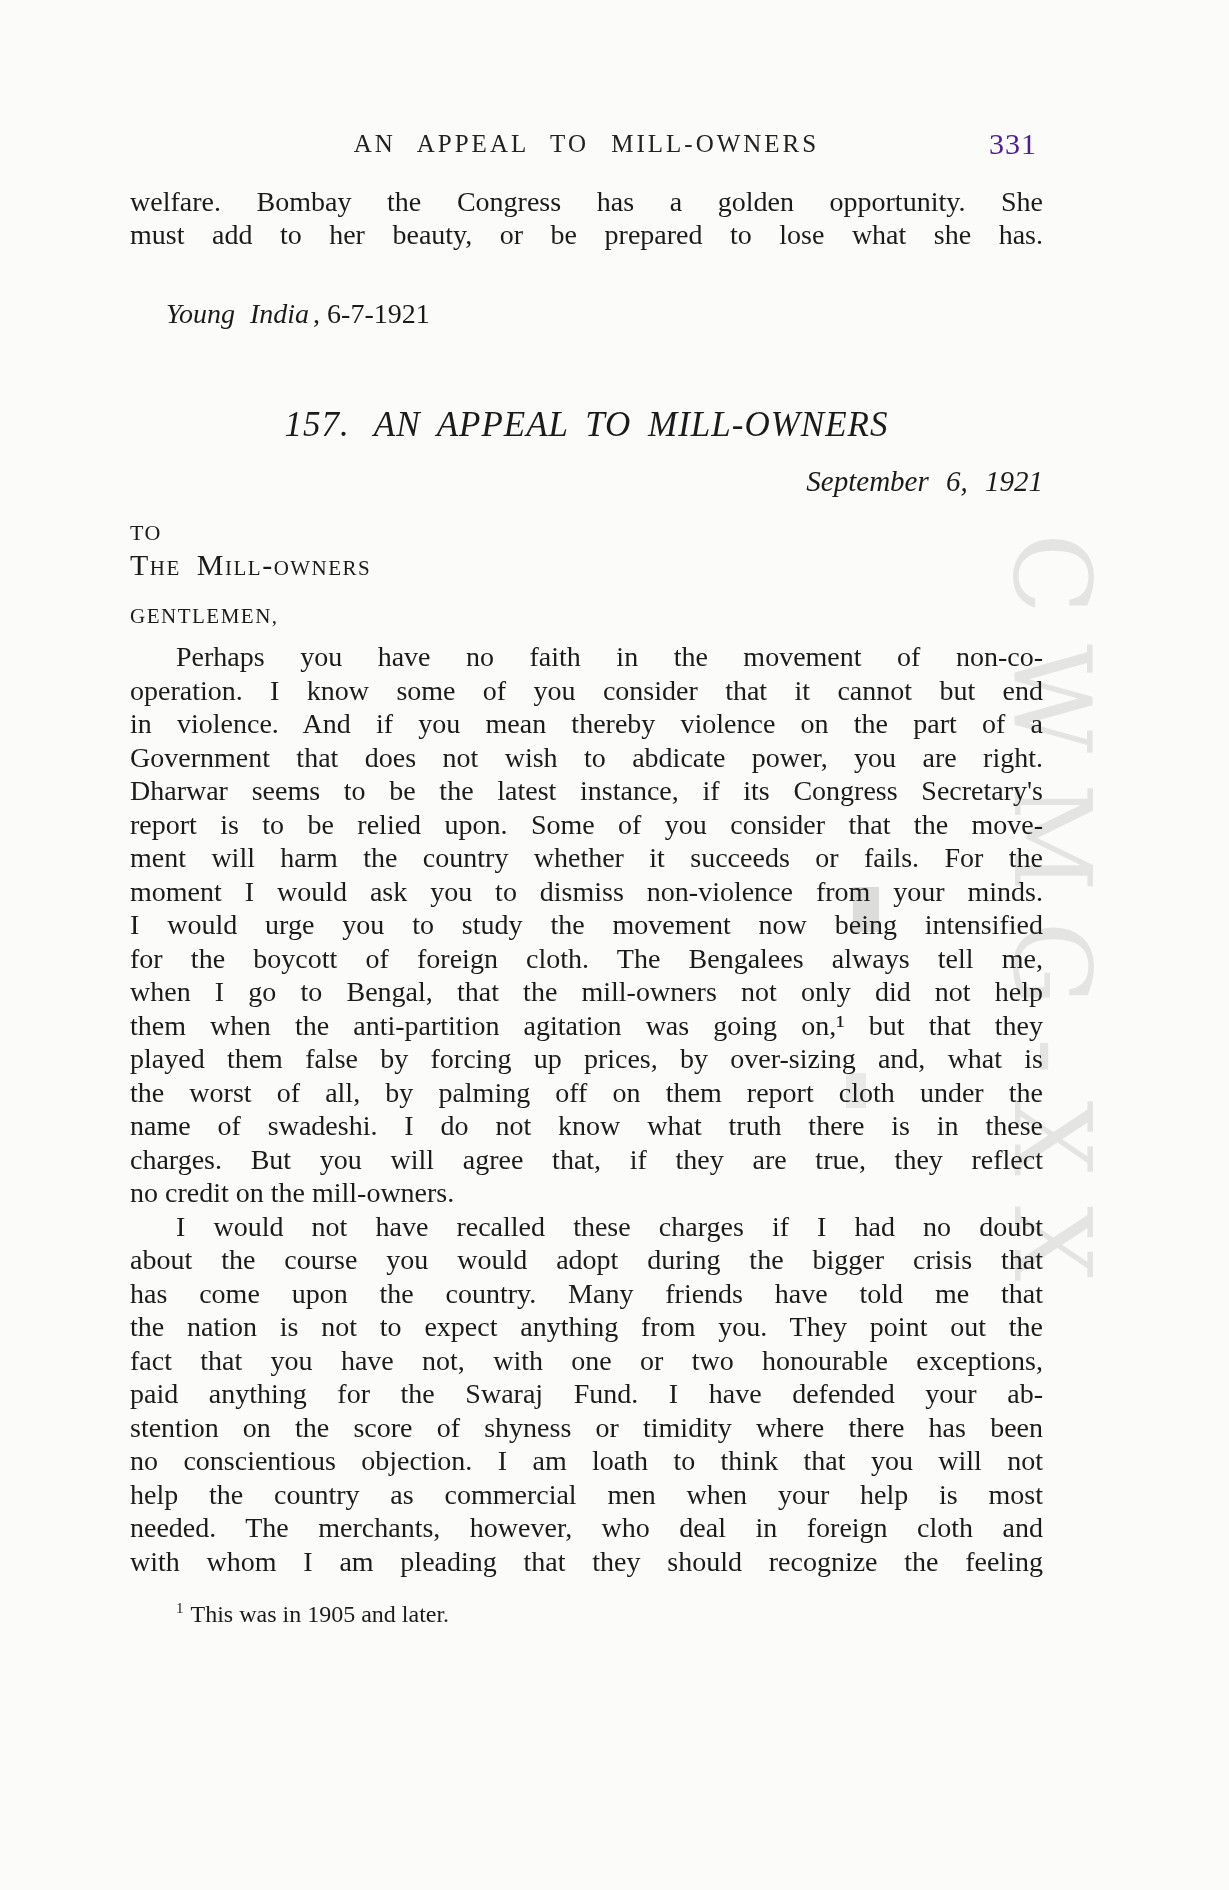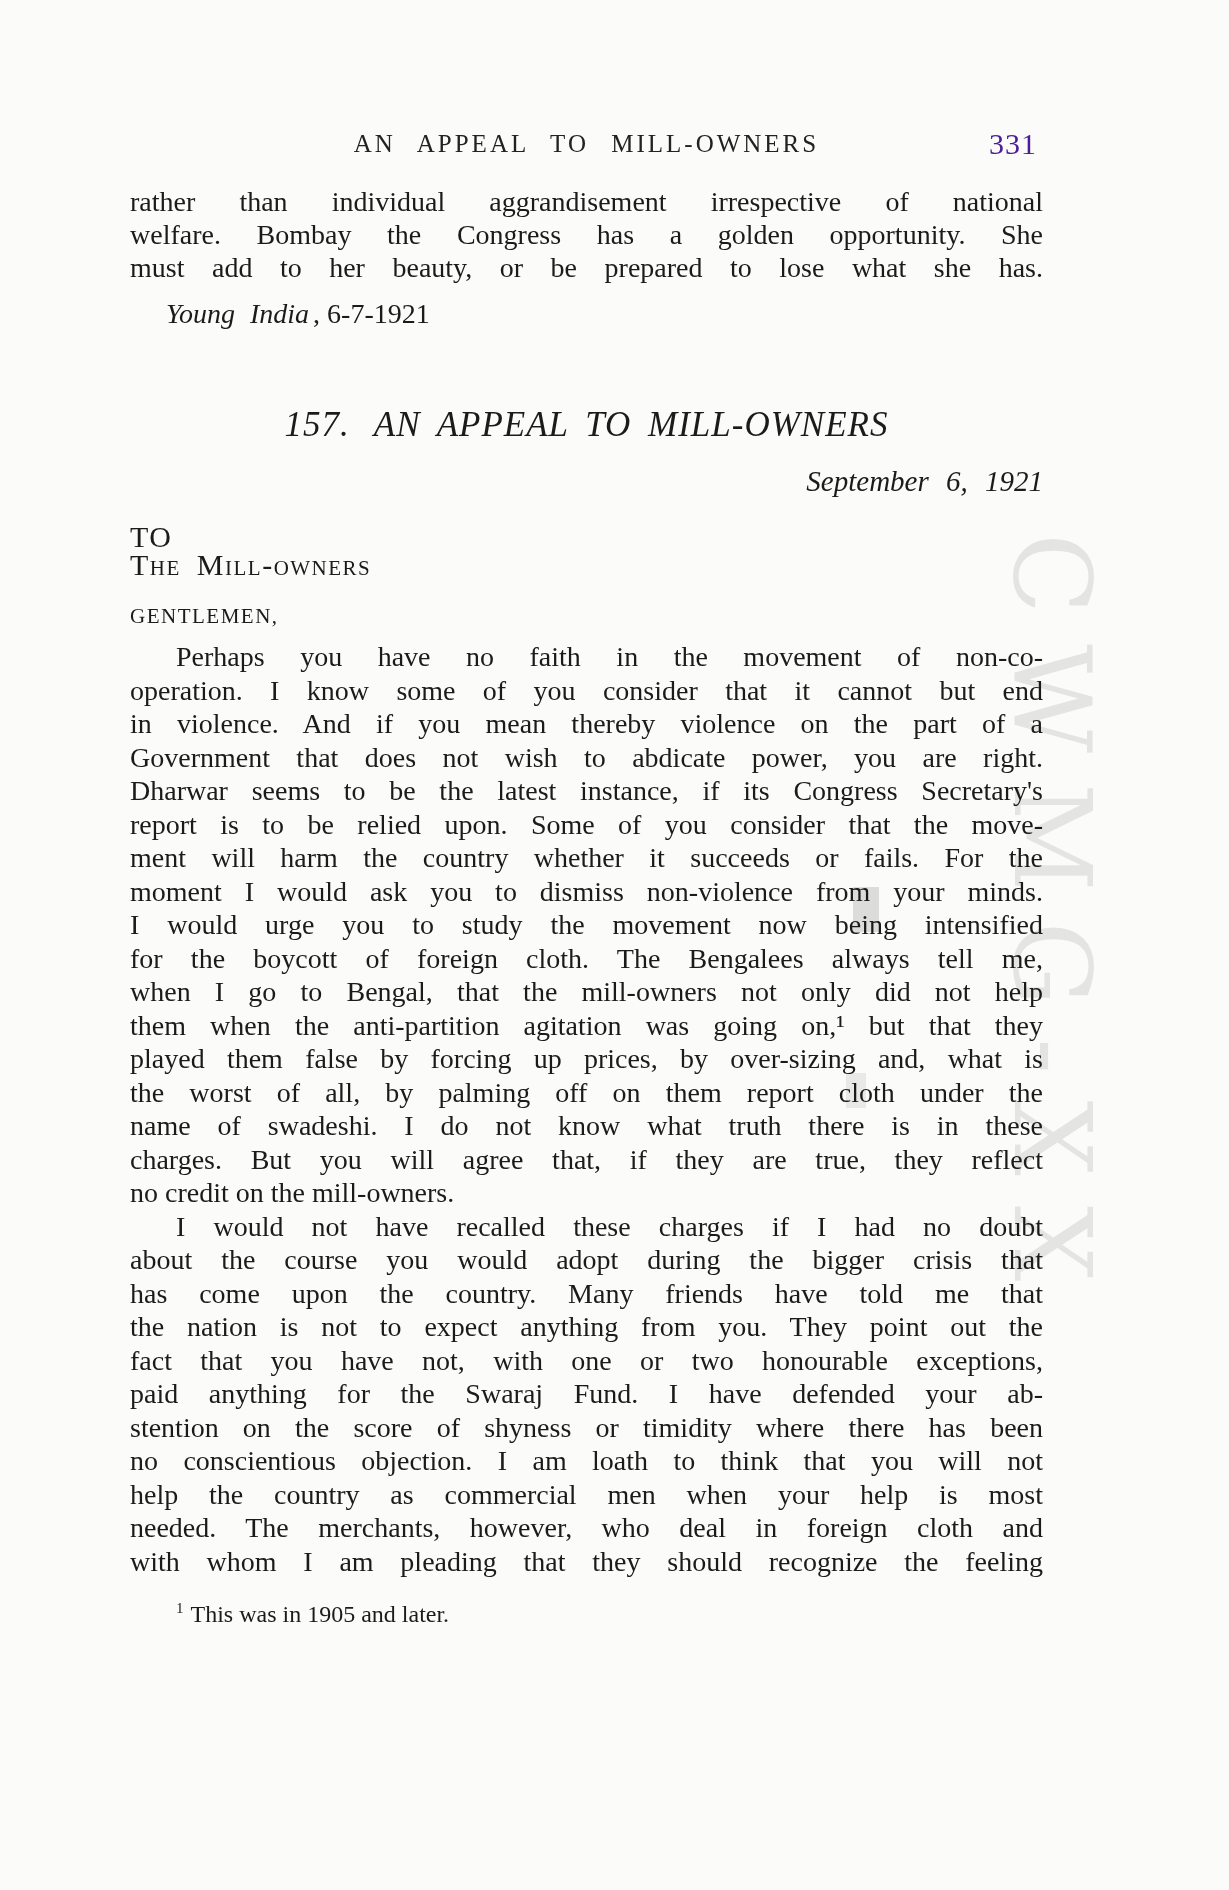--- a/index.html
+++ b/index.html
@@ -47,21 +47,21 @@
     top:405px;text-align:center;
     font-style:italic;font-size:35px;letter-spacing:1px;word-spacing:7px;
   }
   .sec-heading .hsp{margin-left:24px;}
 
   .sec-date{
     top:465px;text-align:right;
     font-style:italic;font-size:29px;word-spacing:10px;
   }
 
-  .sal-to{top:520px;font-size:30px;letter-spacing:1.5px;}
+  .sal-to{top:520px;font-size:22px;letter-spacing:1.5px;}
   .sal-addr{
     top:548px;font-size:30px;
     font-variant:small-caps;letter-spacing:1.5px;word-spacing:7px;
   }
   .sal-greet{top:604px;font-size:21px;letter-spacing:1.5px;}
 
   .body-text{top:641px;}
 
   .footnote{top:1600px;font-size:24px;padding-left:46px;}
   .footnote sup{font-size:15px;margin-right:7px;}
@@ -86,21 +86,20 @@
   <div class="watermark">CWMG-XX</div>
   <div class="artifact a1"></div>
   <div class="artifact a2"></div>
 
   <div class="block runhead">
     <span class="runhead-title">AN APPEAL TO MILL-OWNERS</span>
     <span class="pagenum">331</span>
   </div>
 
   <div class="block intro">
-      <div class="tline">rather than individual aggrandisement irrespective of national</div>
       <div class="tline">welfare.  Bombay the Congress has a golden opportunity.  She</div>
       <div class="tline">must add to her beauty, or be prepared to lose what she has.</div>
     </div>
 
   <div class="block source">
     <span class="work">Young India</span><span class="date">, 6-7-1921</span>
   </div>
 
   <div class="block sec-heading">
     <span>157.</span><span class="hsp">AN APPEAL TO MILL-OWNERS</span>

